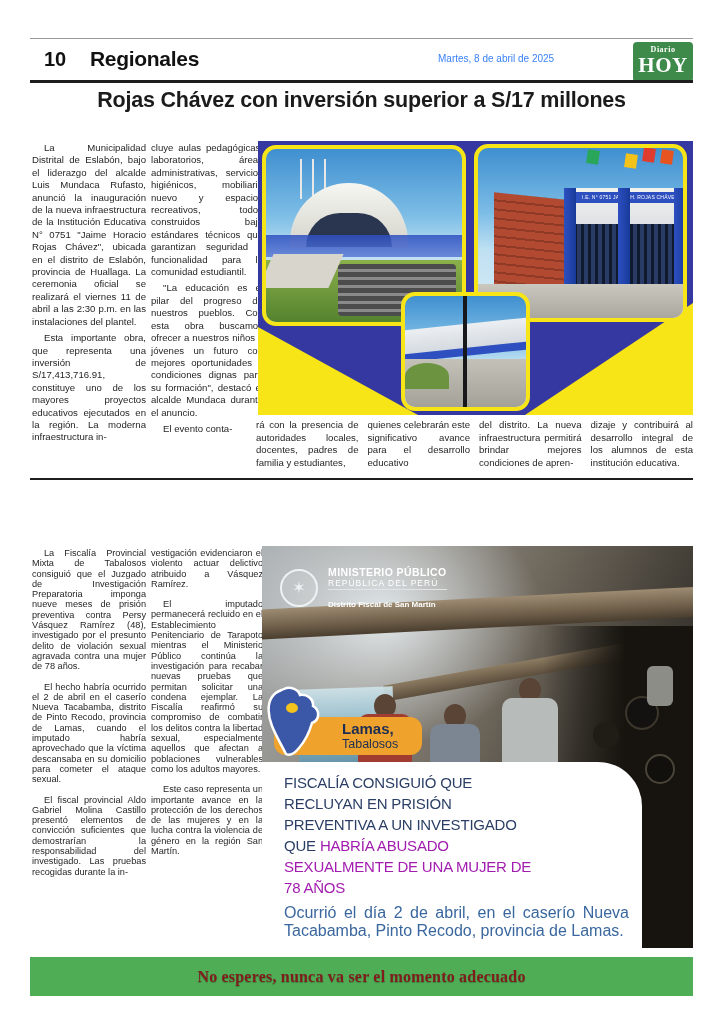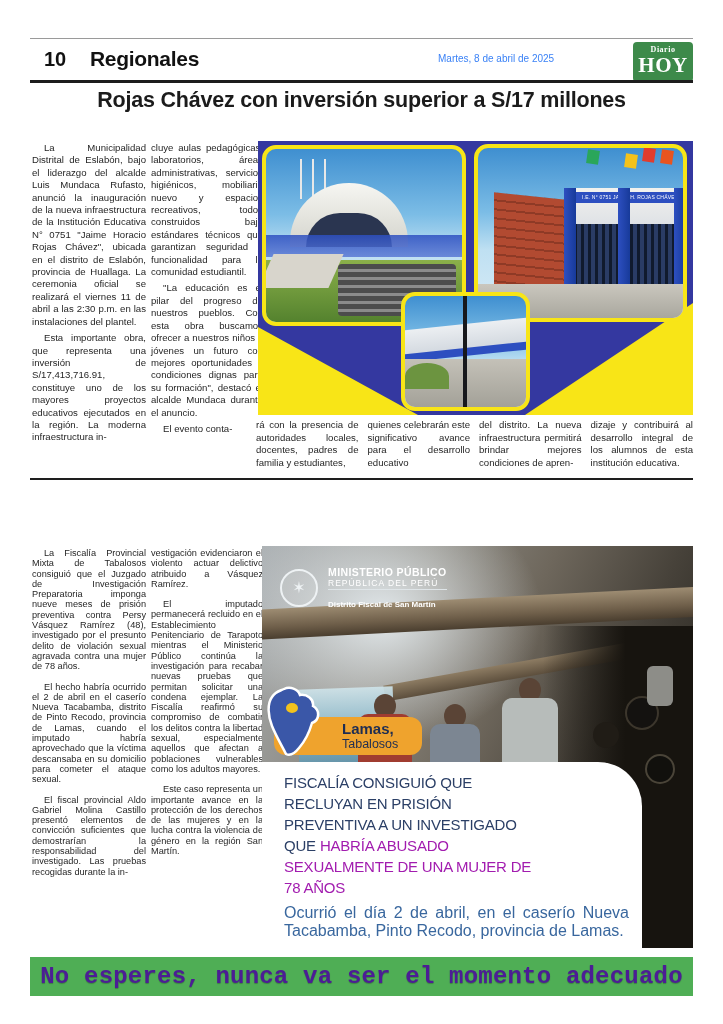--- a/index.html
+++ b/index.html
@@ -123,22 +123,22 @@
   .overlay { position:absolute; left:0; top:216px; width:380px; height:186px;
     background:#ffffff; border-top-right-radius:44px; padding:10px 0 0 22px; }
   .ov-h { font-size:15px; font-weight:normal; line-height:21px; letter-spacing:-0.2px; }
   .ov-h .navy { color:#2b3f66; }
   .ov-h .orange { color:#a21caf; }
   .ov-caption { margin-top:6px; width:345px; font-size:16px; line-height:18px;
     color:#39679e; text-align:justify; }
   
   .footer-banner { position:absolute; left:30px; top:957px; width:663px; height:39px;
     background:#4fae55; display:flex; align-items:center; justify-content:center; }
-  .footer-banner span { color:#4c1d95; font-family:Liberation Mono, monospace; font-weight:bold;
-    font-size:24px; letter-spacing:0.2px; text-shadow:0 1px 1px rgba(0,0,0,0.25); }
+  .footer-banner span { color:#7f1d1d; font-family:Liberation Serif, serif; font-weight:bold;
+    font-size:16px; letter-spacing:0.2px; text-shadow:0 1px 1px rgba(0,0,0,0.25); }
 </style>
 </head>
 <body>
 
 <div class="page">
 
   <div class="rule-top"></div>
   <div class="hdr-pagenum">10</div>
   <div class="hdr-section">Regionales</div>
   <div class="hdr-date">Martes, 8 de abril de 2025</div>

